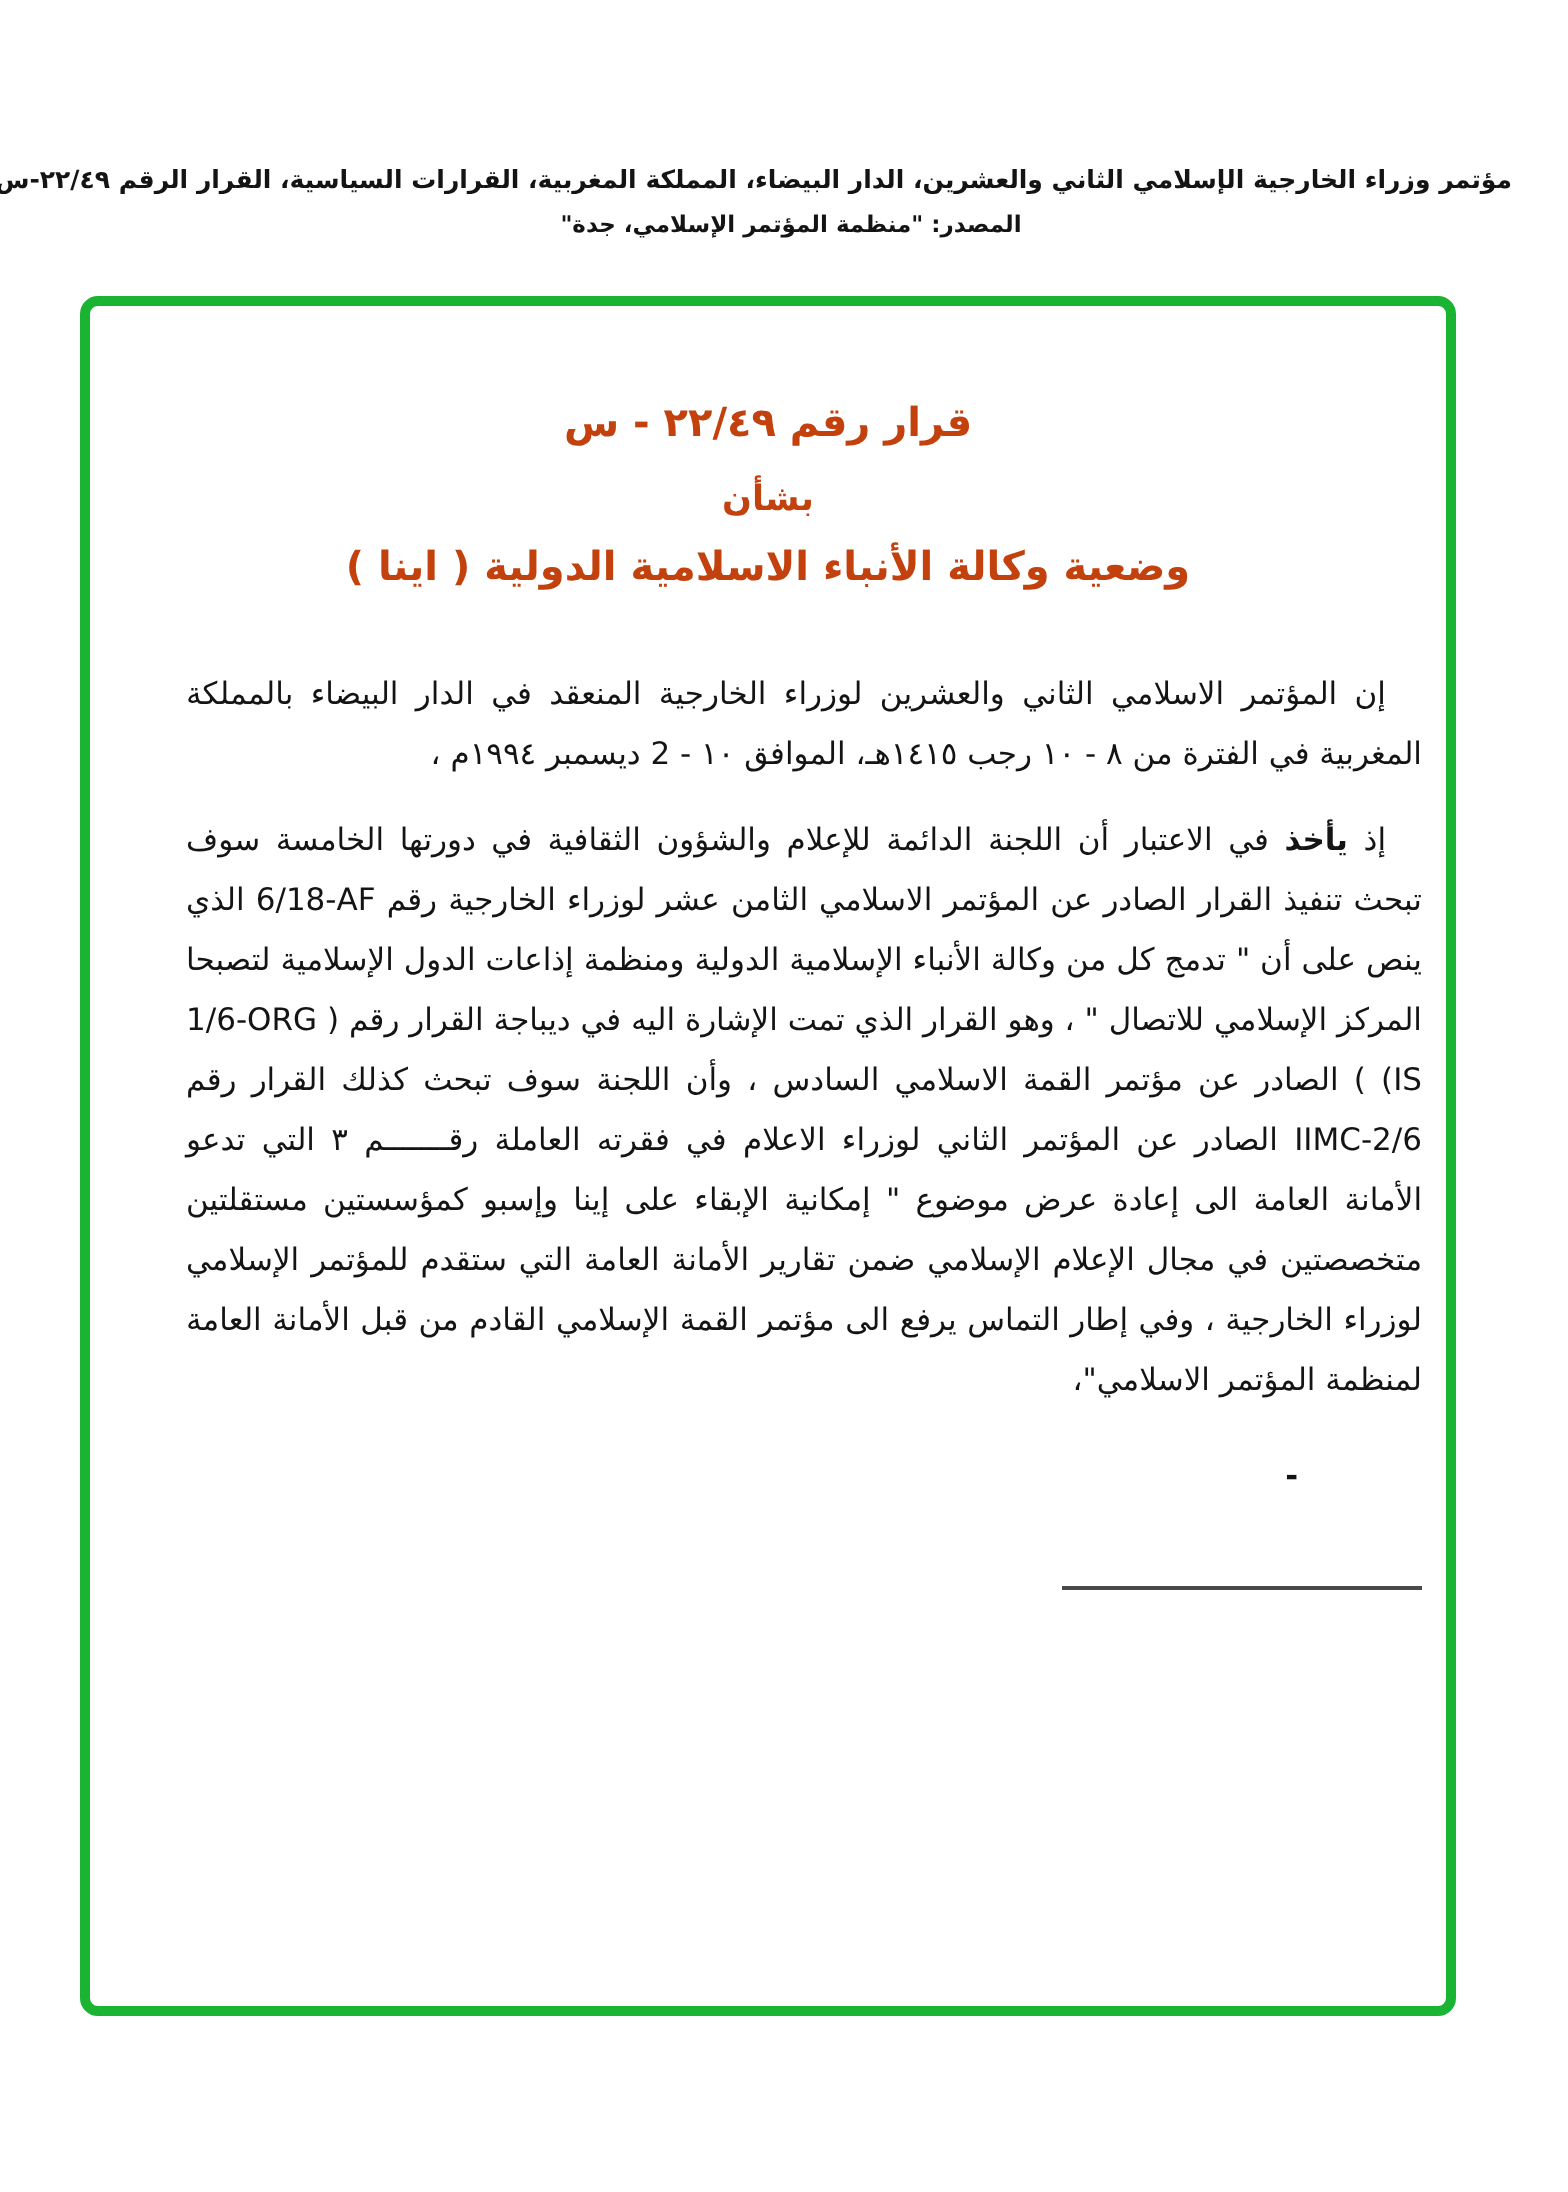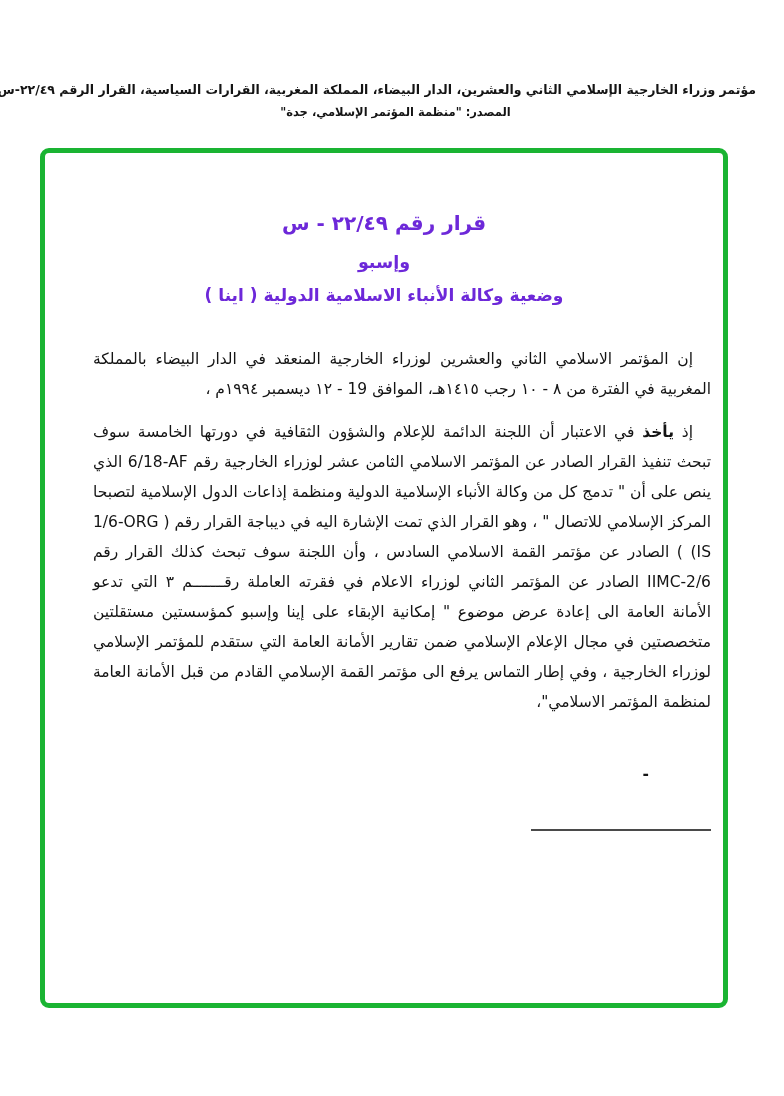--- a/index.html
+++ b/index.html
@@ -16,33 +16,33 @@
   }
   .header-line2 {
     font-weight:bold; font-size:11.5px; text-align:center; margin-top:8px; color:#141414;
   }
   
   .doc-frame {
     position:absolute; left:40px; top:148px; width:688px; height:860px;
     border:5px solid var(--frame-green, #1ab432); border-radius:9px; background:#ffffff;
   }
   
-  .doc-title { margin-top:57px; text-align:center; direction:rtl; font-weight:bold; color:#6d28d9; }
+  .doc-title { margin-top:45px; text-align:center; direction:rtl; font-weight:bold; color:#c2410c; }
   .t1 { font-size:20px; line-height:26px; margin-bottom:13px; letter-spacing:0.5px; }
   .t2 { font-size:17.5px; line-height:26px; margin-bottom:7px; }
-  .t3 { font-size:17px; line-height:26px; margin-bottom:7px; }
+  .t3 { font-size:20px; line-height:26px; margin-bottom:7px; }
   
   .doc-body {
     direction:rtl; margin:36px 12px 0 48px; font-size:15.5px; line-height:30px;
     text-align:justify; color:#141414;
   }
   .para { text-align:justify; }
   .indent { text-indent:18px; }
   .p1 { margin-bottom:13px; }
-  .p2 { margin-bottom:42px; }
+  .p2 { margin-bottom:18px; }
   .p3-row { display:flex; align-items:flex-start; padding-right:62px; }
   .p3-dash { flex:0 0 auto; font-weight:bold; margin-left:14px; }
   .p3-text { flex:0 0 508px; text-align:justify; text-align-last:left; }
   .ltr-code { unicode-bidi:embed; }
   
   .footer-rule {
     width:180px; height:2px; background:#4a4a4a;
     margin-top:40px; margin-left:200px;
   }
 </style>
@@ -53,27 +53,27 @@
 
   <div class="page-header">
     <div class="header-line1">مؤتمر وزراء الخارجية الإسلامي الثاني والعشرين، الدار البيضاء، المملكة المغربية، القرارات السياسية، القرار الرقم ٢٢/٤٩-س</div>
     <div class="header-line2">المصدر:  "منظمة المؤتمر الإسلامي، جدة"</div>
   </div>
 
   <div class="doc-frame">
 
     <div class="doc-title">
       <div class="t1">قرار رقم ٢٢/٤٩ - س</div>
-      <div class="t2">وإسبو</div>
+      <div class="t2">بشأن</div>
       <div class="t3">وضعية وكالة الأنباء الاسلامية الدولية ( اينا )</div>
     </div>
 
     <div class="doc-body">
 
-      <p class="para indent p1">إن المؤتمر الاسلامي الثاني والعشرين لوزراء الخارجية المنعقد في الدار البيضاء بالمملكة المغربية في الفترة من ٨ - ١٠ رجب ١٤١٥هـ، الموافق 19 - ١٢ ديسمبر ١٩٩٤م ،</p>
+      <p class="para indent p1">إن المؤتمر الاسلامي الثاني والعشرين لوزراء الخارجية المنعقد في الدار البيضاء بالمملكة المغربية في الفترة من ٨ - ١٠ رجب ١٤١٥هـ، الموافق ١٠ - 2 ديسمبر ١٩٩٤م ،</p>
 
       <p class="para indent p2"><span>إذ </span><b>يأخذ</b><span> في الاعتبار أن اللجنة الدائمة للإعلام والشؤون الثقافية في دورتها الخامسة سوف تبحث تنفيذ القرار الصادر عن المؤتمر الاسلامي الثامن عشر لوزراء الخارجية رقم </span><span dir="ltr" class="ltr-code">6/18-AF</span><span> الذي ينص على أن " تدمج كل من وكالة الأنباء الإسلامية الدولية ومنظمة إذاعات الدول الإسلامية لتصبحا المركز الإسلامي للاتصال " ، وهو القرار الذي تمت الإشارة اليه في ديباجة القرار رقم ( </span><span dir="ltr" class="ltr-code">1/6-ORG (IS</span><span> ) الصادر عن مؤتمر القمة الاسلامي السادس ، وأن اللجنة سوف تبحث كذلك القرار رقم </span><span dir="ltr" class="ltr-code">IIMC-2/6</span><span> الصادر عن المؤتمر الثاني لوزراء الاعلام في فقرته العاملة رقـــــــم ٣ التي تدعو الأمانة العامة الى إعادة عرض موضوع " إمكانية الإبقاء على إينا وإسبو كمؤسستين مستقلتين متخصصتين في مجال الإعلام الإسلامي ضمن تقارير الأمانة العامة التي ستقدم للمؤتمر الإسلامي لوزراء الخارجية ، وفي إطار التماس يرفع الى مؤتمر القمة الإسلامي القادم من قبل الأمانة العامة لمنظمة المؤتمر الاسلامي"،</span></p>
 
       <div class="p3-row">
         <span class="p3-dash">-</span>
       </div>
 
       <div class="footer-rule"></div>
 
     </div>

